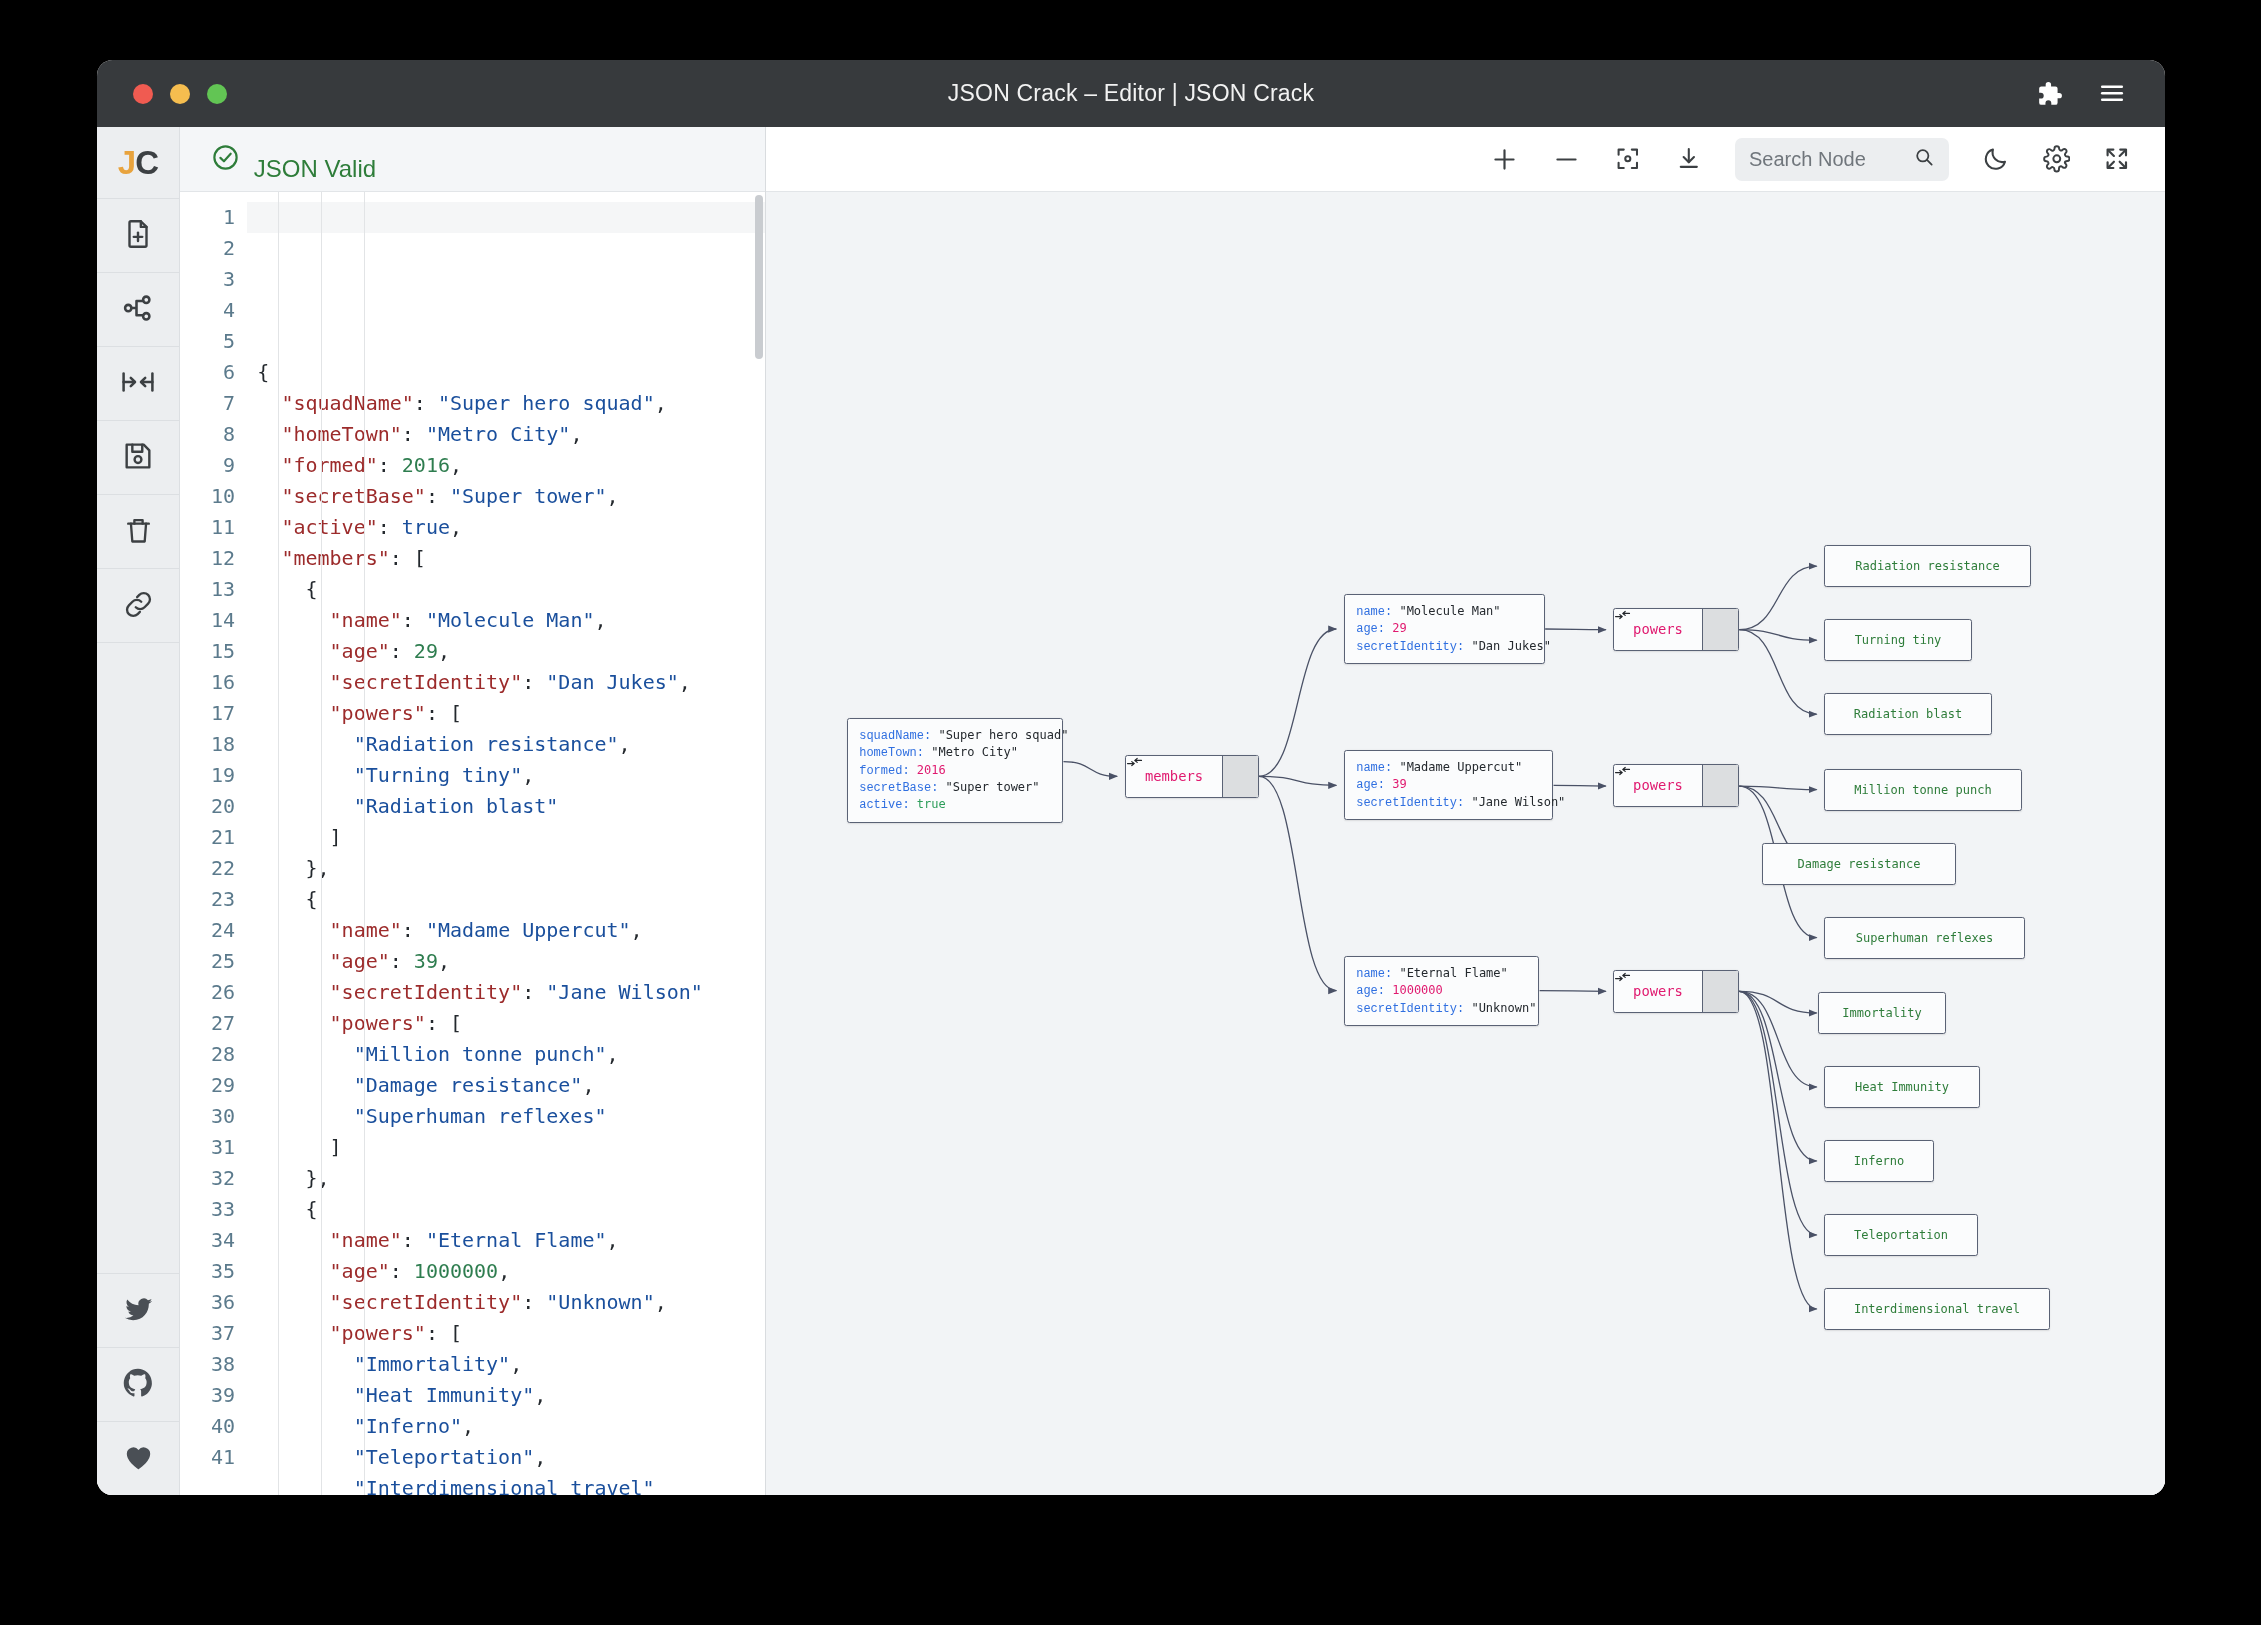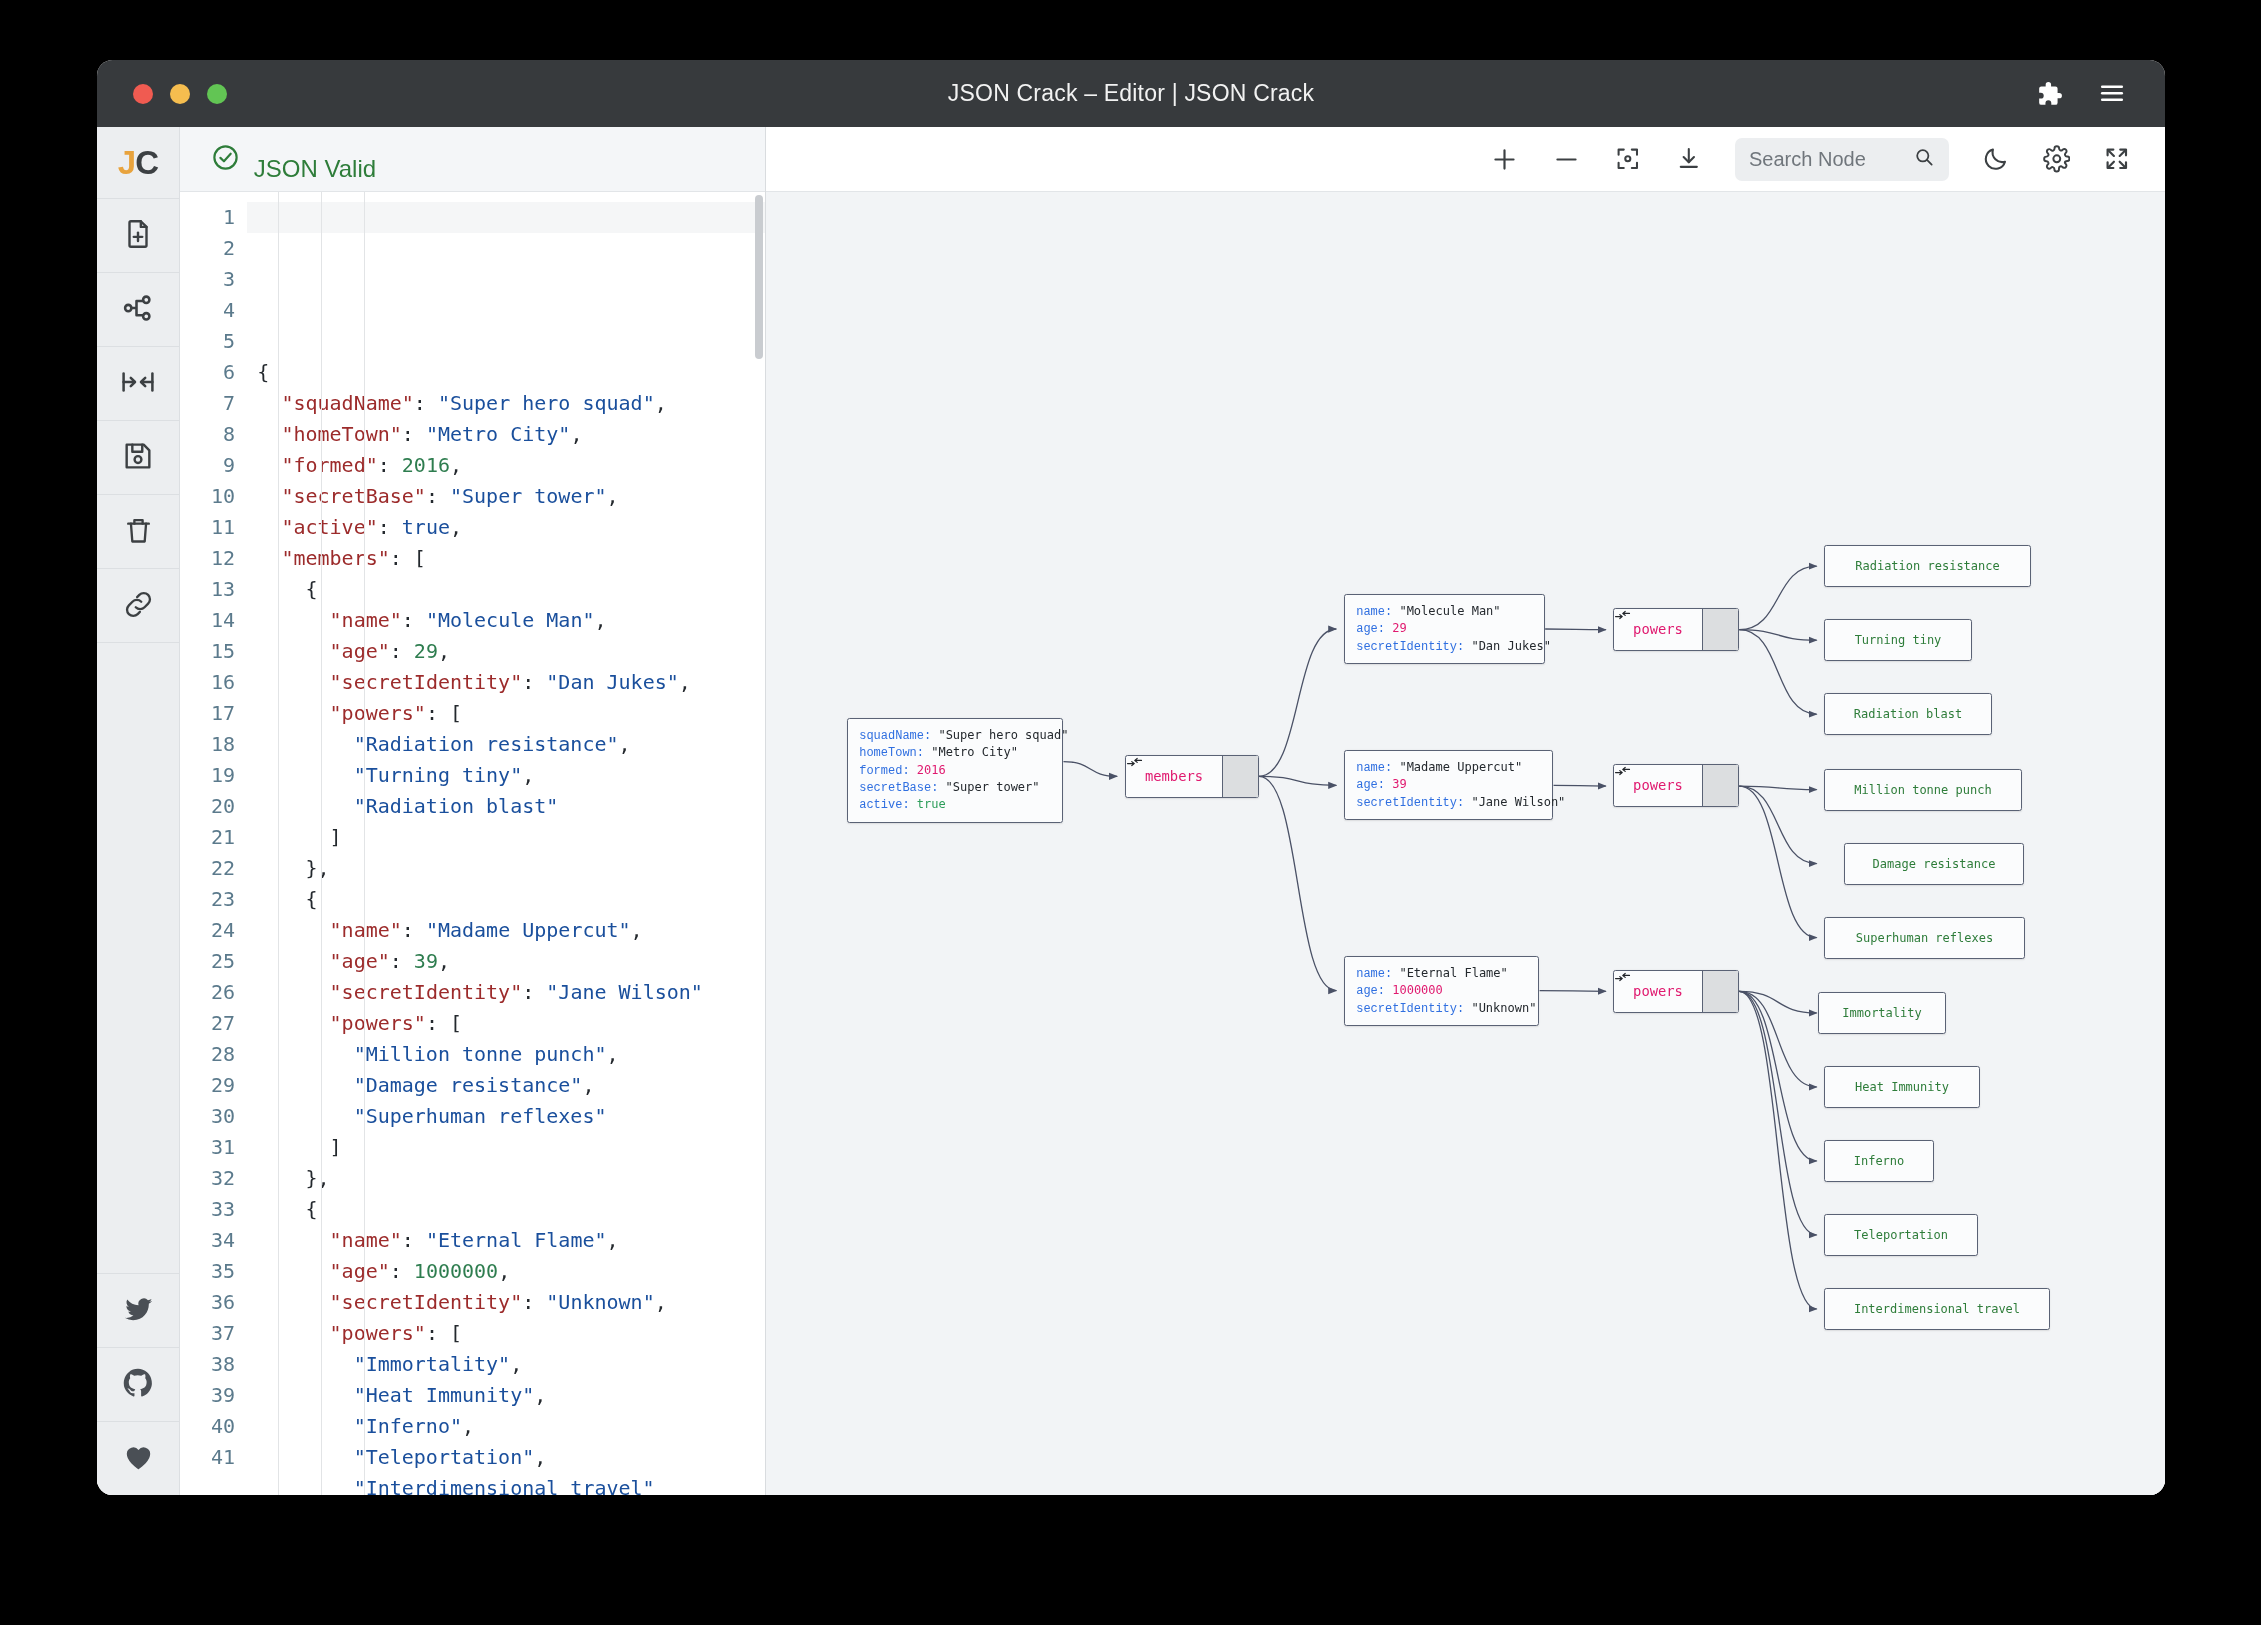--- a/index.html
+++ b/index.html
@@ -543,21 +543,21 @@
             <div class="node leaf-node" style="left: 1058px; top: 501px; width: 168px; min-height: 42px;">
               <div class="rows">
                 <div class="row">Radiation blast</div>
               </div>
             </div>
             <div class="node leaf-node" style="left: 1058px; top: 577px; width: 198px; min-height: 42px;">
               <div class="rows">
                 <div class="row">Million tonne punch</div>
               </div>
             </div>
-            <div class="node leaf-node" style="left: 1078px; top: 651px; width: 180px; min-height: 42px;">
+            <div class="node leaf-node" style="left: 996px; top: 651px; width: 194px; min-height: 42px;">
               <div class="rows">
                 <div class="row">Damage resistance</div>
               </div>
             </div>
             <div class="node leaf-node" style="left: 1058px; top: 725px; width: 201px; min-height: 42px;">
               <div class="rows">
                 <div class="row">Superhuman reflexes</div>
               </div>
             </div>
             <div class="node leaf-node" style="left: 1052px; top: 800px; width: 128px; min-height: 42px;">

